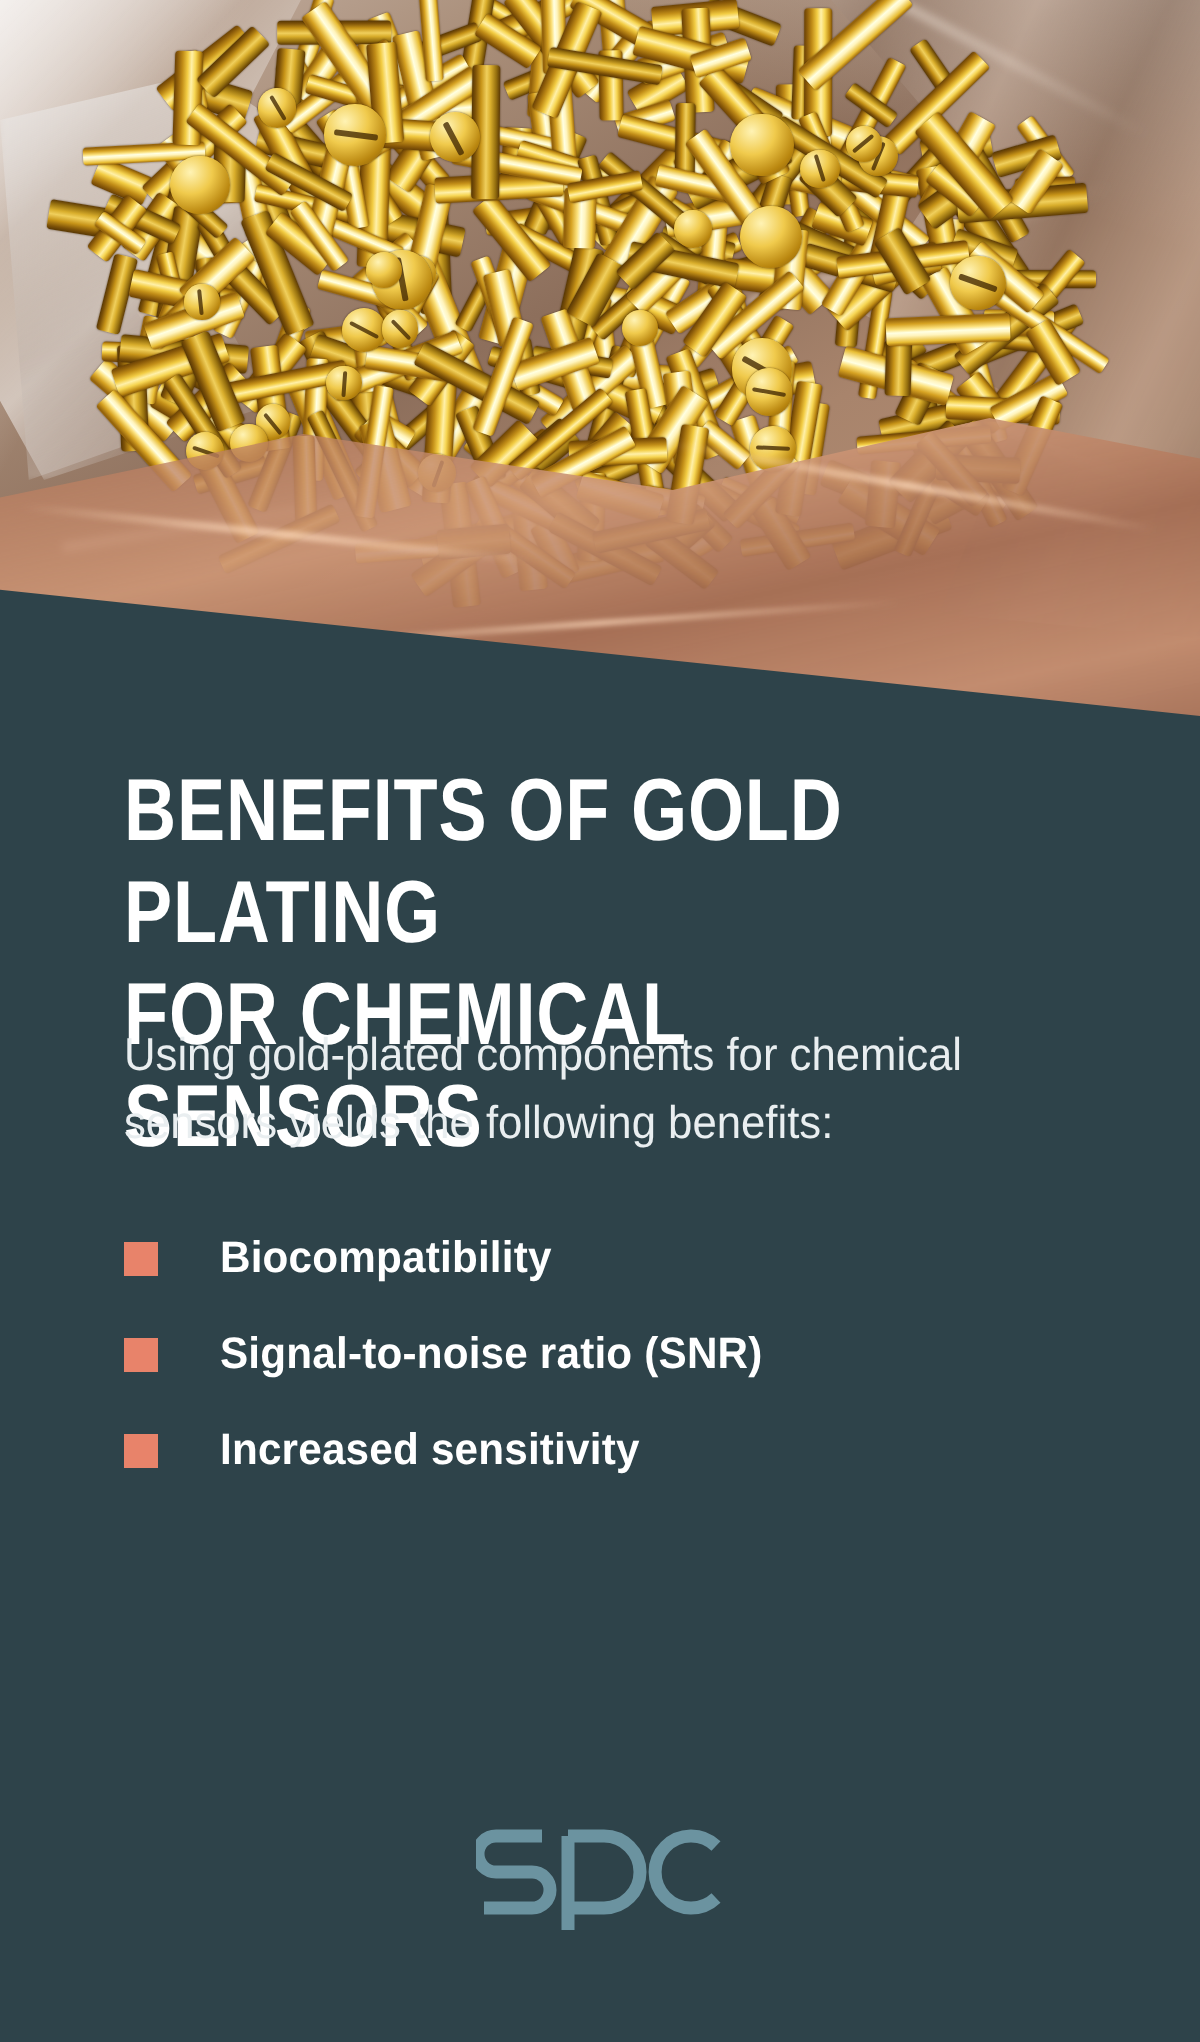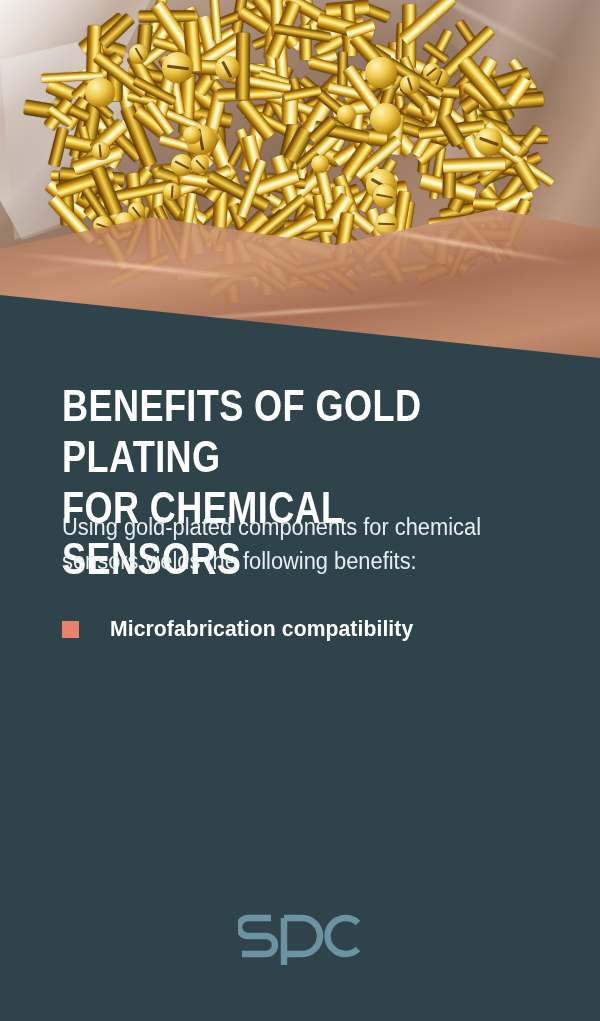--- a/index.html
+++ b/index.html
@@ -687,21 +687,29 @@
   <div class="content">
 
     <h1 class="title">Benefits of Gold Plating
 for Chemical Sensors</h1>
 
     <p class="subtitle">Using gold-plated components for chemical sensors yields the following benefits:</p>
 
     <ul class="benefit-list" id="benefits-list">
         <li class="benefit-item">
           <span class="bullet-square" style="background: rgb(232, 131, 106);"></span>
-          <span class="benefit-label">Microfabrication compatibility</span>
+          <span class="benefit-label">Biocompatibility</span>
+        </li>
+        <li class="benefit-item">
+          <span class="bullet-square" style="background: rgb(232, 131, 106);"></span>
+          <span class="benefit-label">Signal-to-noise ratio (SNR)</span>
+        </li>
+        <li class="benefit-item">
+          <span class="bullet-square" style="background: rgb(232, 131, 106);"></span>
+          <span class="benefit-label">Increased sensitivity</span>
         </li>
       </ul>
 
     <div class="logo">
       <svg width="125" height="62" viewBox="0 0 125 62">
         <g fill="none" stroke="#6b93a0" stroke-width="6.5" stroke-linecap="butt">
 
           <path d="M 33 13 L 10 13 A 9 9 0 0 0 10 31 L 28 31 A 9 9 0 0 1 28 49 L 4 49"></path>
 
           <path d="M 46 13 L 46 60"></path>

